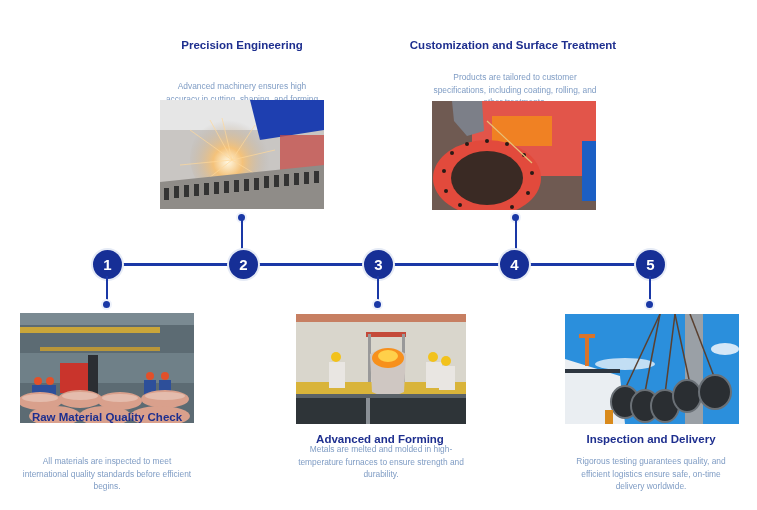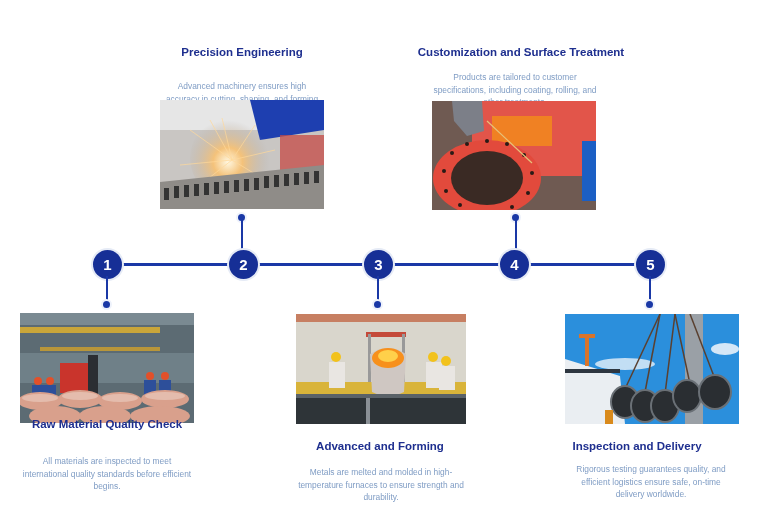--- a/index.html
+++ b/index.html
@@ -2,21 +2,21 @@
 <html><head>
 <meta charset="utf-8">
 <style>
   html, body { margin: 0; padding: 0; }
   body {
     width: 757px; height: 510px; background: #ffffff; position: relative; overflow: hidden;
     font-family: "Liberation Sans", "DejaVu Sans", sans-serif;
   }
   .title {
     position: absolute; text-align: center; font-weight: 700; color: #1e2f8f;
-    font-size: 11.5px; white-space: nowrap; margin-top: 7px;
+    font-size: 11.5px; white-space: nowrap;
   }
   .desc {
     position: absolute; text-align: center; color: #7f9cc4; font-size: 8.4px; line-height: 12.5px;
   }
   .photo { position: absolute; overflow: hidden; }
   .hline { position: absolute; height: 3px; background: #1a38a6; top: 263px; }
   .vline { position: absolute; width: 2px; background: #1a38a6; }
   .dot {
     position: absolute; width: 7px; height: 7px; border-radius: 50%; background: #1a38a6;
     box-shadow: 0 0 0 2px #eef2fb;
@@ -76,21 +76,21 @@
         <rect x="134" y="73" width="5" height="12"></rect>
       <rect x="144" y="72" width="5" height="12"></rect>
         <rect x="154" y="71" width="5" height="12"></rect>
     </g>
   </svg>
 </div>
 <div class="dot" style="left:238px; top:214px;"></div>
 <div class="vline" style="left:241px; top:218px; height:36px;"></div>
 <div class="circle" style="left:229px; top:250px;">2</div>
 
-<div class="title" style="left:396px; width:250px; top:39px;">Customization and Surface Treatment</div>
+<div class="title" style="left:388px; width:250px; top:39px;">Customization and Surface Treatment</div>
 <div class="desc" style="left:430px; width:170px; top:71px;">Products are tailored to customer specifications, including coating, rolling, and other treatments.</div>
 <div class="photo" style="left:432px; top:101px; width:164px; height:109px;">
   <svg width="164" height="109" viewBox="0 0 164 109">
     <rect width="164" height="109" fill="#6f5a52"></rect>
     <rect x="40" y="0" width="124" height="75" fill="#e2554a"></rect>
     <rect x="60" y="15" width="60" height="30" fill="#f28a1c" opacity="0.85"></rect>
     <rect x="150" y="40" width="14" height="60" fill="#1c5fc4"></rect>
     <ellipse cx="55" cy="77" rx="54" ry="38" fill="#e24a3c"></ellipse>
     <ellipse cx="55" cy="77" rx="36" ry="27" fill="#3a2a24"></ellipse>
     <g fill="#2a1a16">
@@ -173,21 +173,21 @@
     <circle cx="137" cy="43" r="5" fill="#f2c21c"></circle>
       <rect x="130" y="48" width="16" height="26" fill="#e9e6e2"></rect>
     <circle cx="150" cy="47" r="5" fill="#f2c21c"></circle>
       <rect x="143" y="52" width="16" height="24" fill="#e9e6e2"></rect>
     <rect x="0" y="80" width="170" height="30" fill="#2e3438"></rect>
     <rect x="0" y="80" width="170" height="4" fill="#5a6268"></rect>
     <rect x="70" y="84" width="4" height="26" fill="#8a9096"></rect>
   </svg>
 </div>
 <div class="title" style="left:280px; width:200px; top:433px;">Advanced and Forming</div>
-<div class="desc" style="left:296px; width:170px; top:466px;">Metals are melted and molded in high-temperature furnaces to ensure strength and durability.</div>
+<div class="desc" style="left:296px; width:170px; top:443px;">Metals are melted and molded in high-temperature furnaces to ensure strength and durability.</div>
 
 <div class="circle" style="left:636px; top:250px;">5</div>
 <div class="vline" style="left:649px; top:276px; height:28px;"></div>
 <div class="dot" style="left:646px; top:301px;"></div>
 <div class="photo" style="left:565px; top:314px; width:174px; height:110px;">
   <svg width="174" height="110" viewBox="0 0 174 110">
     <rect width="174" height="110" fill="#2b8fdc"></rect>
     <ellipse cx="60" cy="50" rx="30" ry="6" fill="#e8f1fa" opacity="0.8"></ellipse>
     <ellipse cx="160" cy="35" rx="14" ry="6" fill="#e8f1fa" opacity="0.9"></ellipse>
     <polygon points="0,45 55,62 60,110 0,110" fill="#eaeef2"></polygon>
@@ -205,14 +205,14 @@
     <g fill="#2a2e32" stroke="#6a7076" stroke-width="2">
       <ellipse cx="60" cy="88" rx="14" ry="16"></ellipse>
         <ellipse cx="80" cy="92" rx="14" ry="16"></ellipse>
       <ellipse cx="100" cy="92" rx="14" ry="16"></ellipse>
         <ellipse cx="122" cy="82" rx="14" ry="16"></ellipse>
       <ellipse cx="150" cy="78" rx="16" ry="17"></ellipse>
     </g>
     <rect x="40" y="96" width="8" height="14" fill="#d98a1c"></rect>
   </svg>
 </div>
-<div class="title" style="left:537px; width:200px; top:433px;">Inspection and Delivery</div>
-<div class="desc" style="left:566px; width:170px; top:455px;margin-top:8px;">Rigorous testing guarantees quality, and efficient logistics ensure safe, on-time delivery worldwide.</div>
+<div class="title" style="left:551px; width:200px; top:433px;">Inspection and Delivery</div>
+<div class="desc" style="left:566px; width:170px; top:455px;">Rigorous testing guarantees quality, and efficient logistics ensure safe, on-time delivery worldwide.</div>
 
 </body></html>

